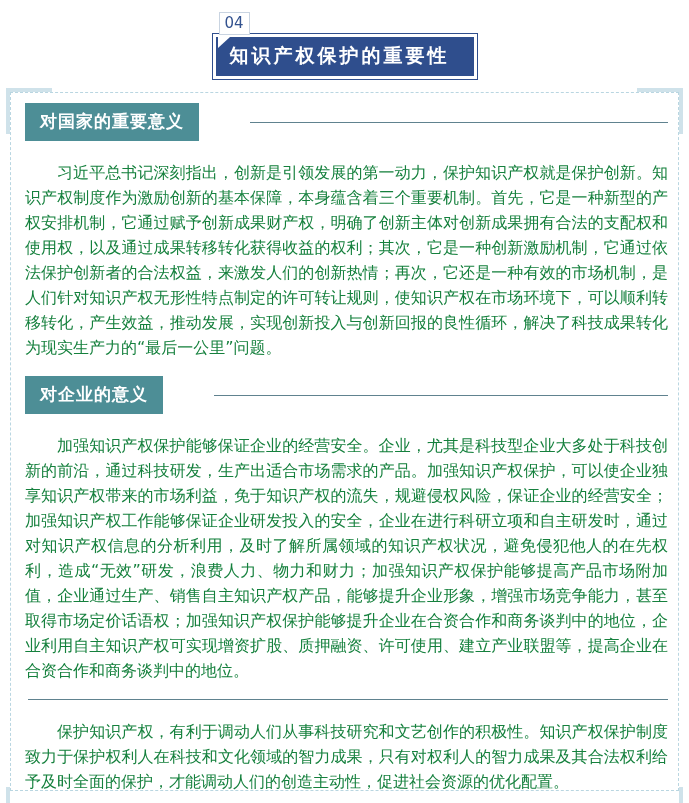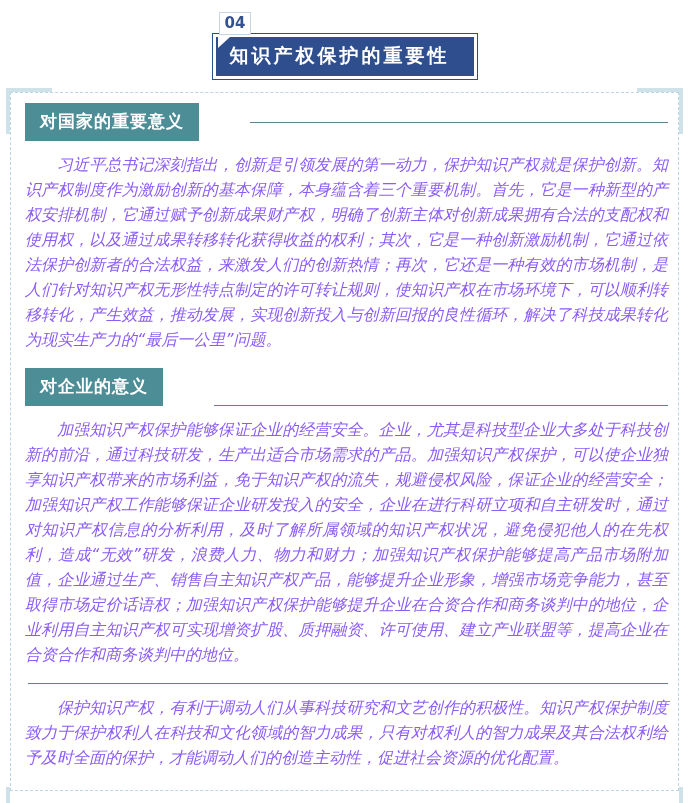--- a/index.html
+++ b/index.html
@@ -24,49 +24,49 @@
   .corner.br { left: 637px; top: 787px; border-bottom: 4px solid #cfe2ea; border-right: 4px solid #cfe2ea; }
 
   
   .title-wrap { position: absolute; top: 12px; left: 0; width: 689px; text-align: center; }
   .title-inner { display: inline-block; position: relative; text-align: left; }
   .num-badge {
     display: inline-block; position: relative; z-index: 2;
     margin-left: 7px; margin-bottom: -2px;
     min-width: 30px; padding: 1px 5px 2px 5px;
     background: #ffffff; border: 1px solid #c9d4e1;
-    color: #33528f; font-size: 15px; text-align: center; font-weight: bold;
+    color: #33528f; font-size: 15px; text-align: center;
   }
   .banner-outline { border: 1px solid #2f4e8d; padding: 3px; background: #ffffff; }
   .banner-fill {
     position: relative; background: #2f4e8d;
     color: #ffffff; font-size: 19px; font-weight: bold;
     letter-spacing: 3px; padding: 6px 24px 7px 14px;
     white-space: nowrap;
   }
   .banner-tail {
     position: absolute; left: 2px; top: 0;
     width: 0; height: 0;
     border-top: 11px solid #ffffff; border-right: 12px solid transparent;
   }
 
   
   .content { position: absolute; left: 25px; top: 103px; width: 643px; }
   .sec-head { display: flex; align-items: center; gap: 48px; }
-  .sec-head.gap { margin-top: 16px; align-items: flex-end; }
+  .sec-head.gap { margin-top: 16px; }
   .sec-title {
     background: #4d8e96; color: #ffffff;
     font-size: 17px; font-weight: bold; letter-spacing: 1px;
     padding: 7px 15px 8px 15px; white-space: nowrap;
   }
   .sec-line { flex: 1; height: 1px; background: #60828f; margin-left: 3px; }
   .sec-body {
-    margin-top: 11px; margin-bottom: 5px;
-    color: #8b5cf6; font-size: 16px; line-height: 25px;
-    text-indent: 2em; text-align: justify; font-style: italic;
+    margin-top: 19px; margin-bottom: 5px;
+    color: #15803d; font-size: 16px; line-height: 25px;
+    text-indent: 2em; text-align: justify;
   }
 </style>
 </head>
 <body>
 
 <div class="frame"></div>
 <div class="corner tl"></div>
 <div class="corner tr"></div>
 <div class="corner bl"></div>
 <div class="corner br"></div>

